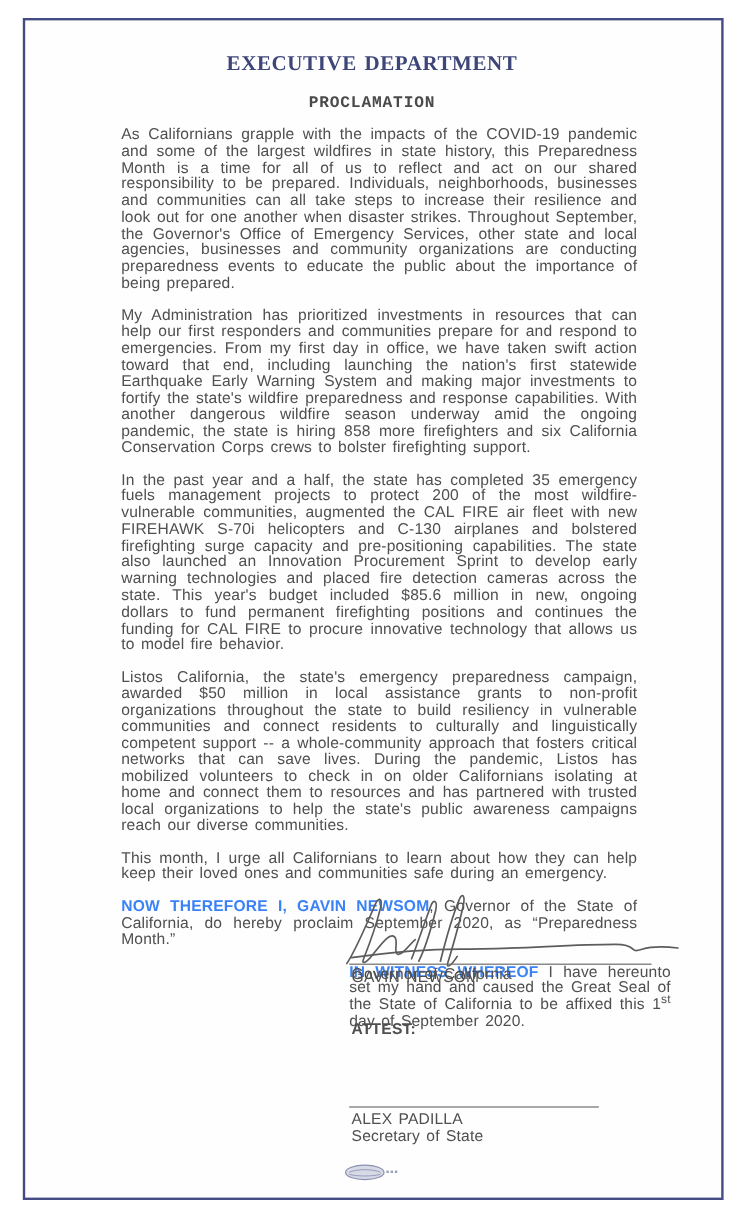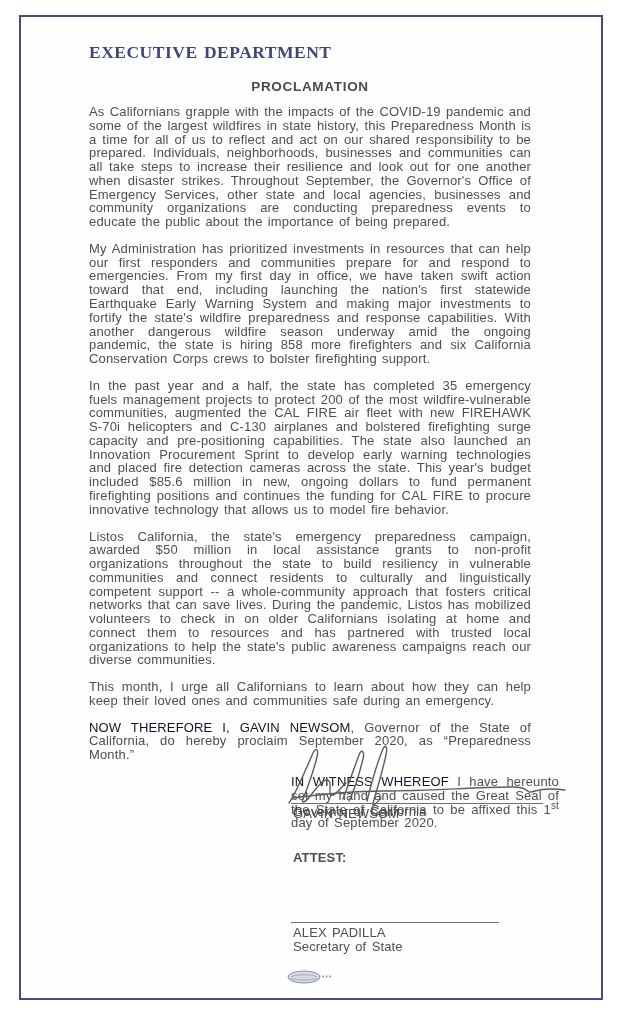--- a/index.html
+++ b/index.html
@@ -29,49 +29,51 @@
     inset: 0;
     padding: 26px 70px 0 68px;
     box-sizing: border-box;
     color: #4f4f4f;
     font-size: 13px;
     line-height: 1.06;
     letter-spacing: 0.15px;
     word-spacing: 1.5px;
   }
   .hdr {
+    text-align: center;
     color: #3e4679;
     font-family: "Liberation Serif", serif;
     font-weight: bold;
     font-size: 17.5px;
     line-height: 1.13;
     letter-spacing: 0.5px;
   }
   .doc-title {
     text-align: center;
     font-weight: bold;
     color: #4a4a4a;
     font-size: 13.5px;
     letter-spacing: 0.7px;
     margin: 17px 0 11px 0;
+    font-family: Liberation Mono, monospace;
   }
   p.body-par {
-    margin: 0 0 13px 0;
+    margin: 0 0 13px 12px;
     text-align: justify;
   }
   .witness {
     margin: 1px 0 0 202px;
     width: 268px;
     text-align: justify;
   }
   .witness sup {
     font-size: 10px;
     line-height: 0;
   }
-  b, strong { font-weight: normal; color: #0f172a; }
+  b, strong { font-weight: bold; color: #3b82f6; }
   .sig-area {
     position: absolute;
     left: 270px;
     top: 740px;
     width: 280px;
     height: 215px;
   }
   .sig-svg {
     position: absolute;
     left: -8px;

